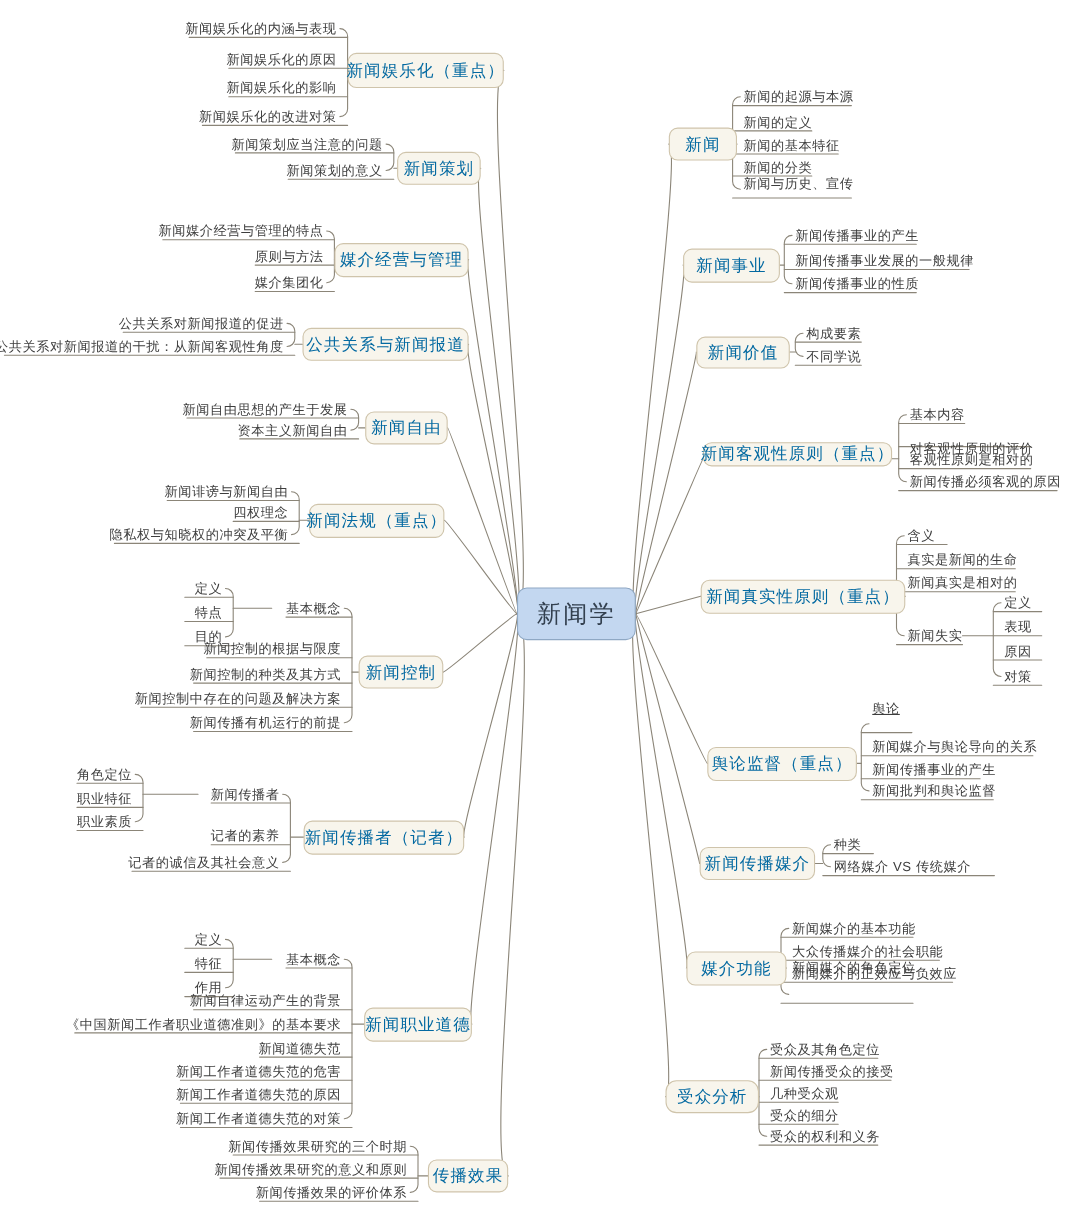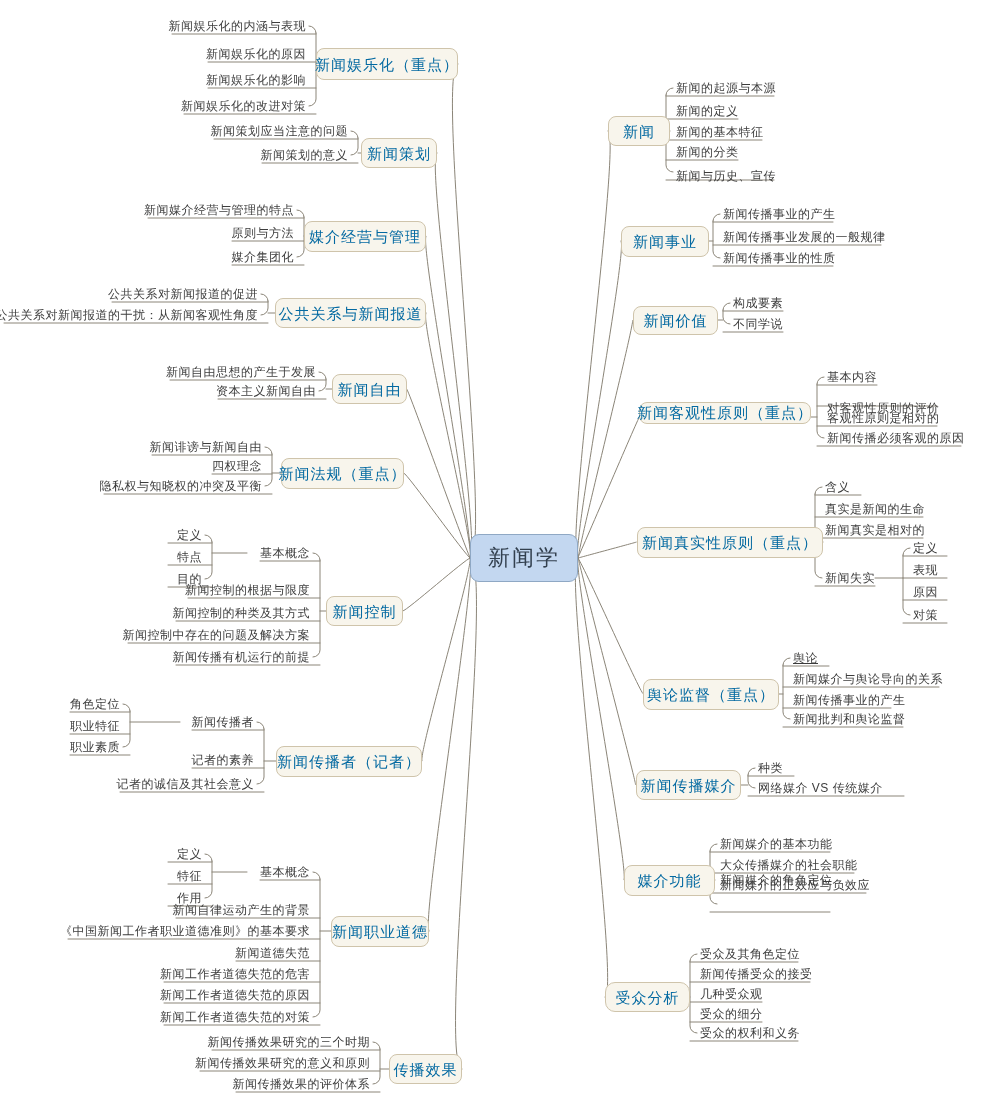--- a/index.html
+++ b/index.html
@@ -252,21 +252,21 @@
       <div class="node leaf" style="top: 890px; height: 16px; left: 0px; width: 206px; justify-content: flex-end; padding-right: 4px; box-sizing: border-box;">作用</div>
       <div class="node branch" style="left: 389px; top: 1054px; width: 73px; height: 30px;">传播效果</div>
       <div class="node leaf" style="top: 1034px; height: 16px; left: 0px; width: 374px; justify-content: flex-end; padding-right: 4px; box-sizing: border-box;">新闻传播效果研究的三个时期</div>
       <div class="node leaf" style="top: 1055px; height: 16px; left: 0px; width: 374px; justify-content: flex-end; padding-right: 4px; box-sizing: border-box;">新闻传播效果研究的意义和原则</div>
       <div class="node leaf" style="top: 1076px; height: 16px; left: 0px; width: 374px; justify-content: flex-end; padding-right: 4px; box-sizing: border-box;">新闻传播效果的评价体系</div>
       <div class="node branch" style="left: 608px; top: 116px; width: 62px; height: 30px;">新闻</div>
       <div class="node leaf" style="top: 80px; height: 16px; left: 672px; padding-left: 4px; justify-content: flex-start; box-sizing: border-box;">新闻的起源与本源</div>
       <div class="node leaf" style="top: 103px; height: 16px; left: 672px; padding-left: 4px; justify-content: flex-start; box-sizing: border-box;">新闻的定义</div>
       <div class="node leaf" style="top: 124px; height: 16px; left: 672px; padding-left: 4px; justify-content: flex-start; box-sizing: border-box;">新闻的基本特征</div>
       <div class="node leaf" style="top: 144px; height: 16px; left: 672px; padding-left: 4px; justify-content: flex-start; box-sizing: border-box;">新闻的分类</div>
-      <div class="node leaf" style="top: 168px; height: 16px; left: 672px; padding-left: 4px; justify-content: flex-start; box-sizing: border-box;">新闻与历史、宣传</div>
+      <div class="node leaf" style="top: 160px; height: 16px; left: 672px; padding-left: 4px; justify-content: flex-start; box-sizing: border-box; font-family: Liberation Mono, monospace;">新闻与历史、宣传</div>
       <div class="node branch" style="left: 621px; top: 225.5px; width: 88px; height: 31px;">新闻事业</div>
       <div class="node leaf" style="top: 206px; height: 16px; left: 719px; padding-left: 4px; justify-content: flex-start; box-sizing: border-box;">新闻传播事业的产生</div>
       <div class="node leaf" style="top: 229px; height: 16px; left: 719px; padding-left: 4px; justify-content: flex-start; box-sizing: border-box;">新闻传播事业发展的一般规律</div>
       <div class="node leaf" style="top: 250px; height: 16px; left: 719px; padding-left: 4px; justify-content: flex-start; box-sizing: border-box;">新闻传播事业的性质</div>
       <div class="node branch" style="left: 633px; top: 305.5px; width: 85px; height: 29px;">新闻价值</div>
       <div class="node leaf" style="top: 295px; height: 16px; left: 729px; padding-left: 4px; justify-content: flex-start; box-sizing: border-box;">构成要素</div>
       <div class="node leaf" style="top: 316px; height: 16px; left: 729px; padding-left: 4px; justify-content: flex-start; box-sizing: border-box;">不同学说</div>
       <div class="node branch" style="left: 639px; top: 401.5px; width: 172px; height: 22px;">新闻客观性原则（重点）</div>
       <div class="node leaf" style="top: 369px; height: 16px; left: 823px; padding-left: 4px; justify-content: flex-start; box-sizing: border-box;">基本内容</div>
       <div class="node leaf" style="top: 400px; height: 16px; left: 823px; padding-left: 4px; justify-content: flex-start; box-sizing: border-box;">对客观性原则的评价</div>
@@ -275,21 +275,21 @@
       <div class="node branch" style="left: 637px; top: 526.5px; width: 186px; height: 31px;">新闻真实性原则（重点）</div>
       <div class="node leaf" style="top: 479px; height: 16px; left: 821px; padding-left: 4px; justify-content: flex-start; box-sizing: border-box;">含义</div>
       <div class="node leaf" style="top: 501px; height: 16px; left: 821px; padding-left: 4px; justify-content: flex-start; box-sizing: border-box;">真实是新闻的生命</div>
       <div class="node leaf" style="top: 522px; height: 16px; left: 821px; padding-left: 4px; justify-content: flex-start; box-sizing: border-box;">新闻真实是相对的</div>
       <div class="node leaf" style="top: 570px; height: 16px; left: 821px; padding-left: 4px; justify-content: flex-start; box-sizing: border-box;">新闻失实</div>
       <div class="node leaf" style="top: 540px; height: 16px; left: 909px; padding-left: 4px; justify-content: flex-start; box-sizing: border-box;">定义</div>
       <div class="node leaf" style="top: 562px; height: 16px; left: 909px; padding-left: 4px; justify-content: flex-start; box-sizing: border-box;">表现</div>
       <div class="node leaf" style="top: 584px; height: 16px; left: 909px; padding-left: 4px; justify-content: flex-start; box-sizing: border-box;">原因</div>
       <div class="node leaf" style="top: 607px; height: 16px; left: 909px; padding-left: 4px; justify-content: flex-start; box-sizing: border-box;">对策</div>
       <div class="node branch" style="left: 643px; top: 678.5px; width: 136px; height: 31px;">舆论监督（重点）</div>
-      <div class="node leaf" style="top: 650px; height: 16px; left: 789px; padding-left: 4px; justify-content: flex-start; box-sizing: border-box; text-decoration: underline;">舆论</div>
+      <div class="node leaf" style="top: 636px; height: 16px; left: 789px; padding-left: 4px; justify-content: flex-start; box-sizing: border-box; text-decoration: underline;">舆论</div>
       <div class="node leaf" style="top: 671px; height: 16px; left: 789px; padding-left: 4px; justify-content: flex-start; box-sizing: border-box;">新闻媒介与舆论导向的关系</div>
       <div class="node leaf" style="top: 692px; height: 16px; left: 789px; padding-left: 4px; justify-content: flex-start; box-sizing: border-box;">新闻传播事业的产生</div>
       <div class="node leaf" style="top: 711px; height: 16px; left: 789px; padding-left: 4px; justify-content: flex-start; box-sizing: border-box;">新闻批判和舆论监督</div>
       <div class="node branch" style="left: 636px; top: 770px; width: 105px; height: 30px;">新闻传播媒介</div>
       <div class="node leaf" style="top: 760px; height: 16px; left: 754px; padding-left: 4px; justify-content: flex-start; box-sizing: border-box;">种类</div>
       <div class="node leaf" style="top: 780px; height: 16px; left: 754px; padding-left: 4px; justify-content: flex-start; box-sizing: border-box;">网络媒介 VS 传统媒介</div>
       <div class="node branch" style="left: 624px; top: 864.5px; width: 91px; height: 31px;">媒介功能</div>
       <div class="node leaf" style="top: 836px; height: 16px; left: 716px; padding-left: 4px; justify-content: flex-start; box-sizing: border-box;">新闻媒介的基本功能</div>
       <div class="node leaf" style="top: 857px; height: 16px; left: 716px; padding-left: 4px; justify-content: flex-start; box-sizing: border-box;">大众传播媒介的社会职能</div>
       <div class="node leaf" style="top: 877px; height: 16px; left: 716px; padding-left: 4px; justify-content: flex-start; box-sizing: border-box;">新闻媒介的正效应与负效应</div>

